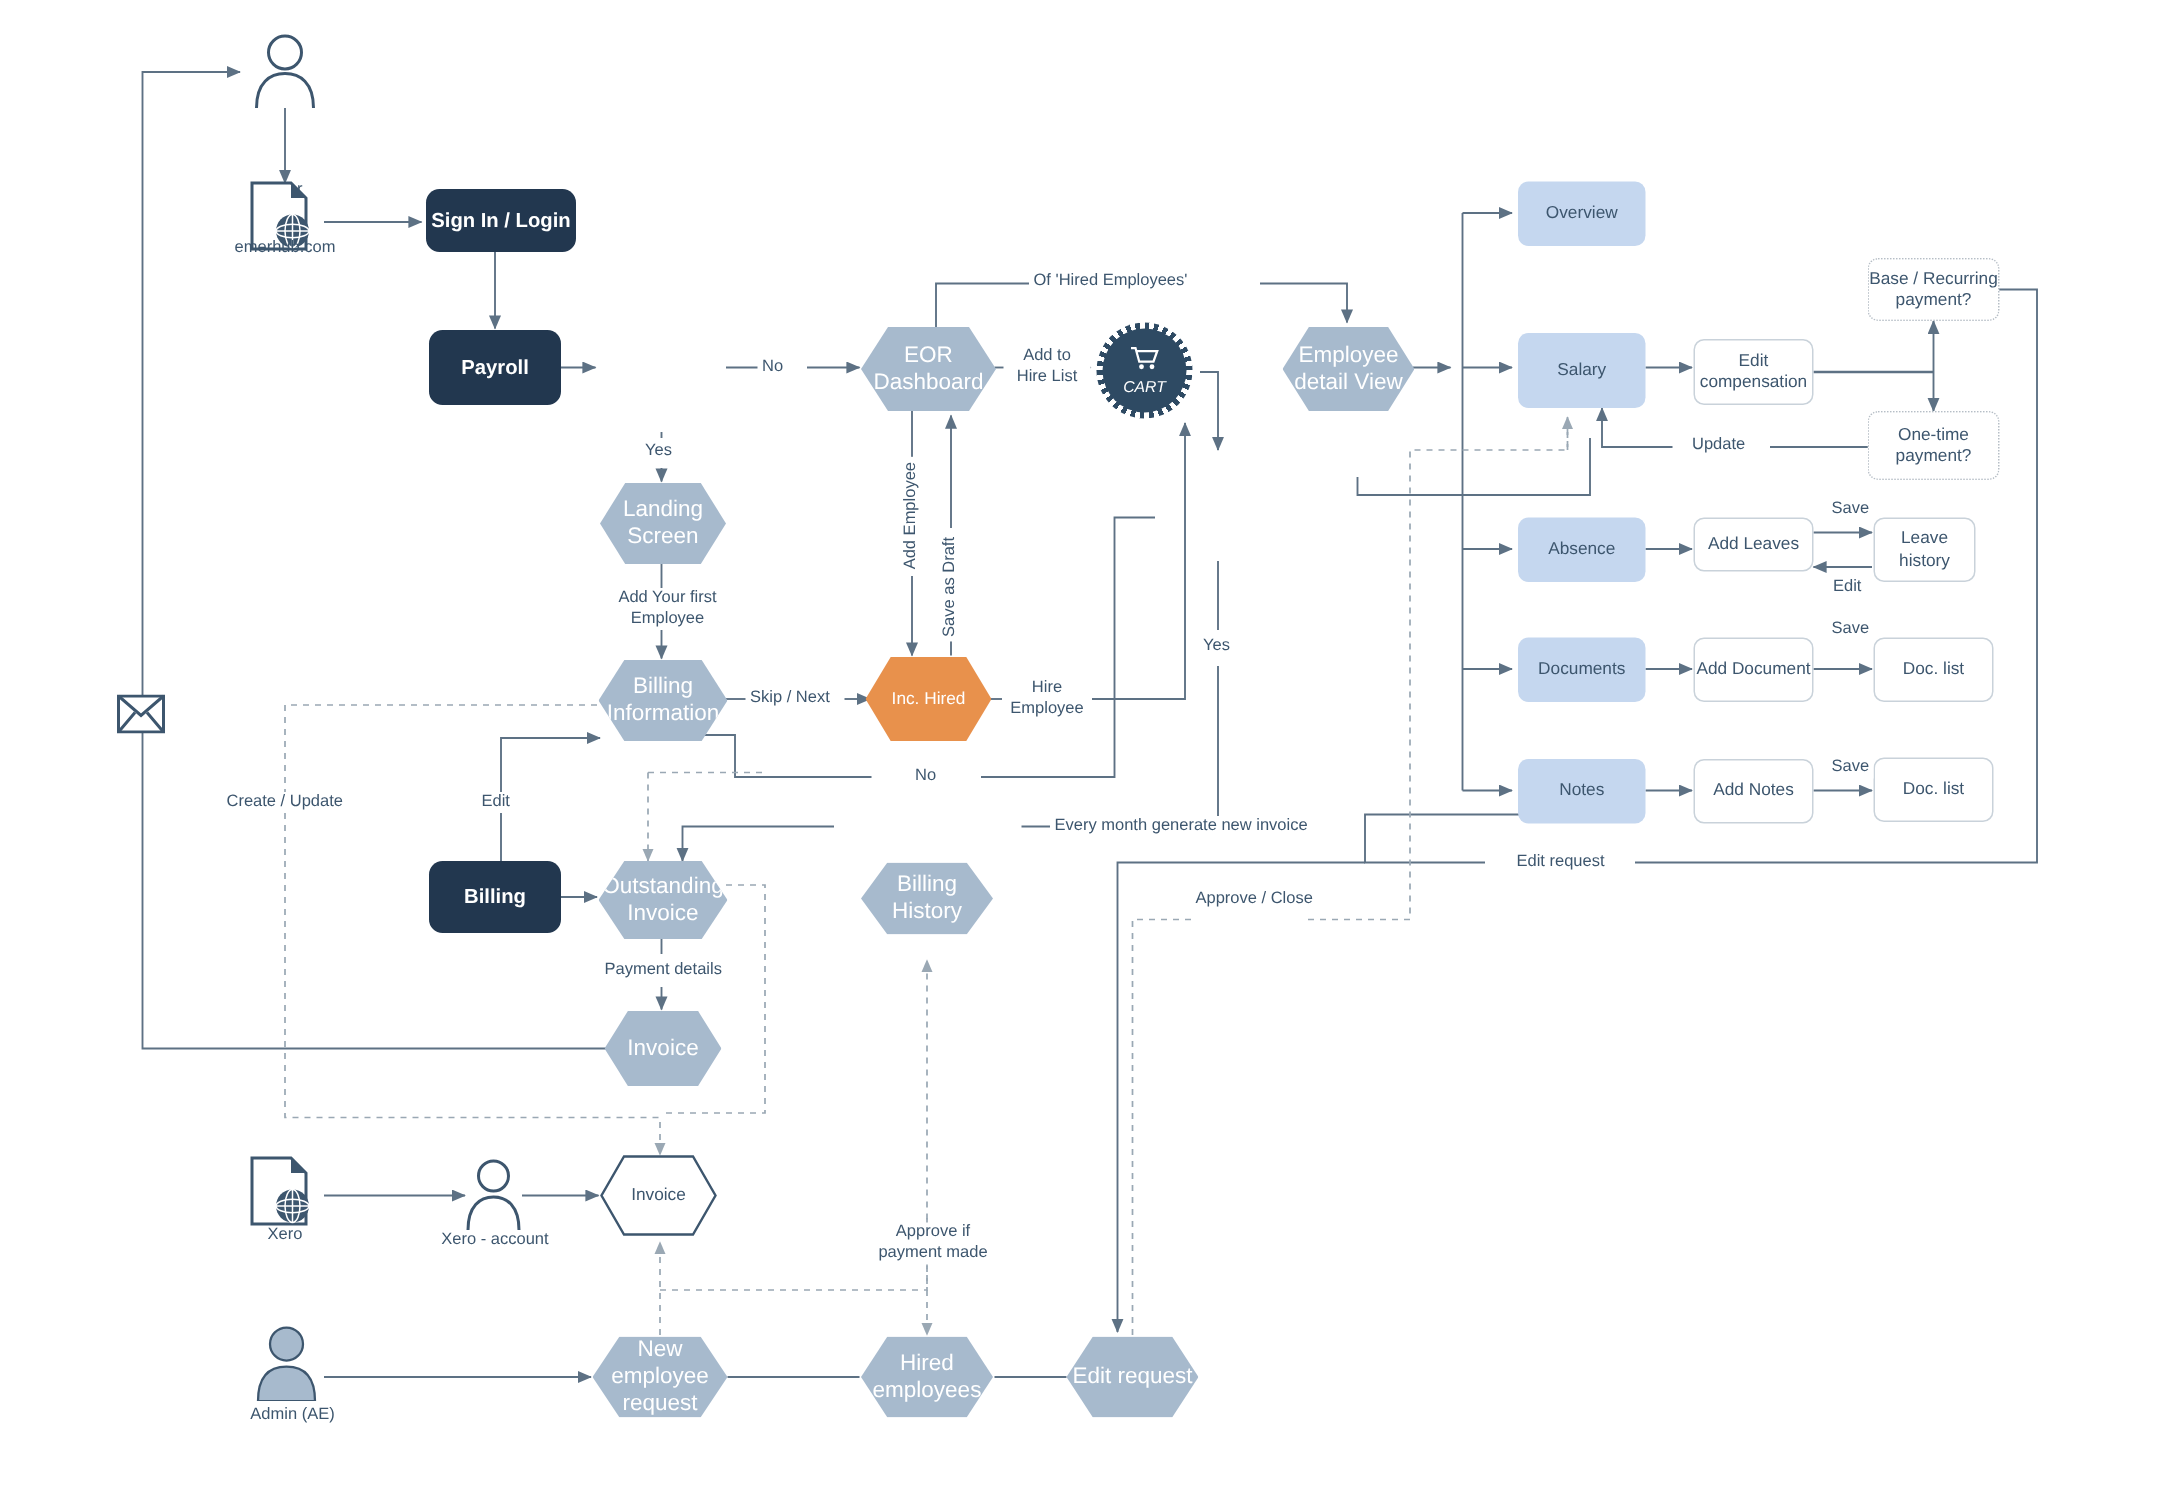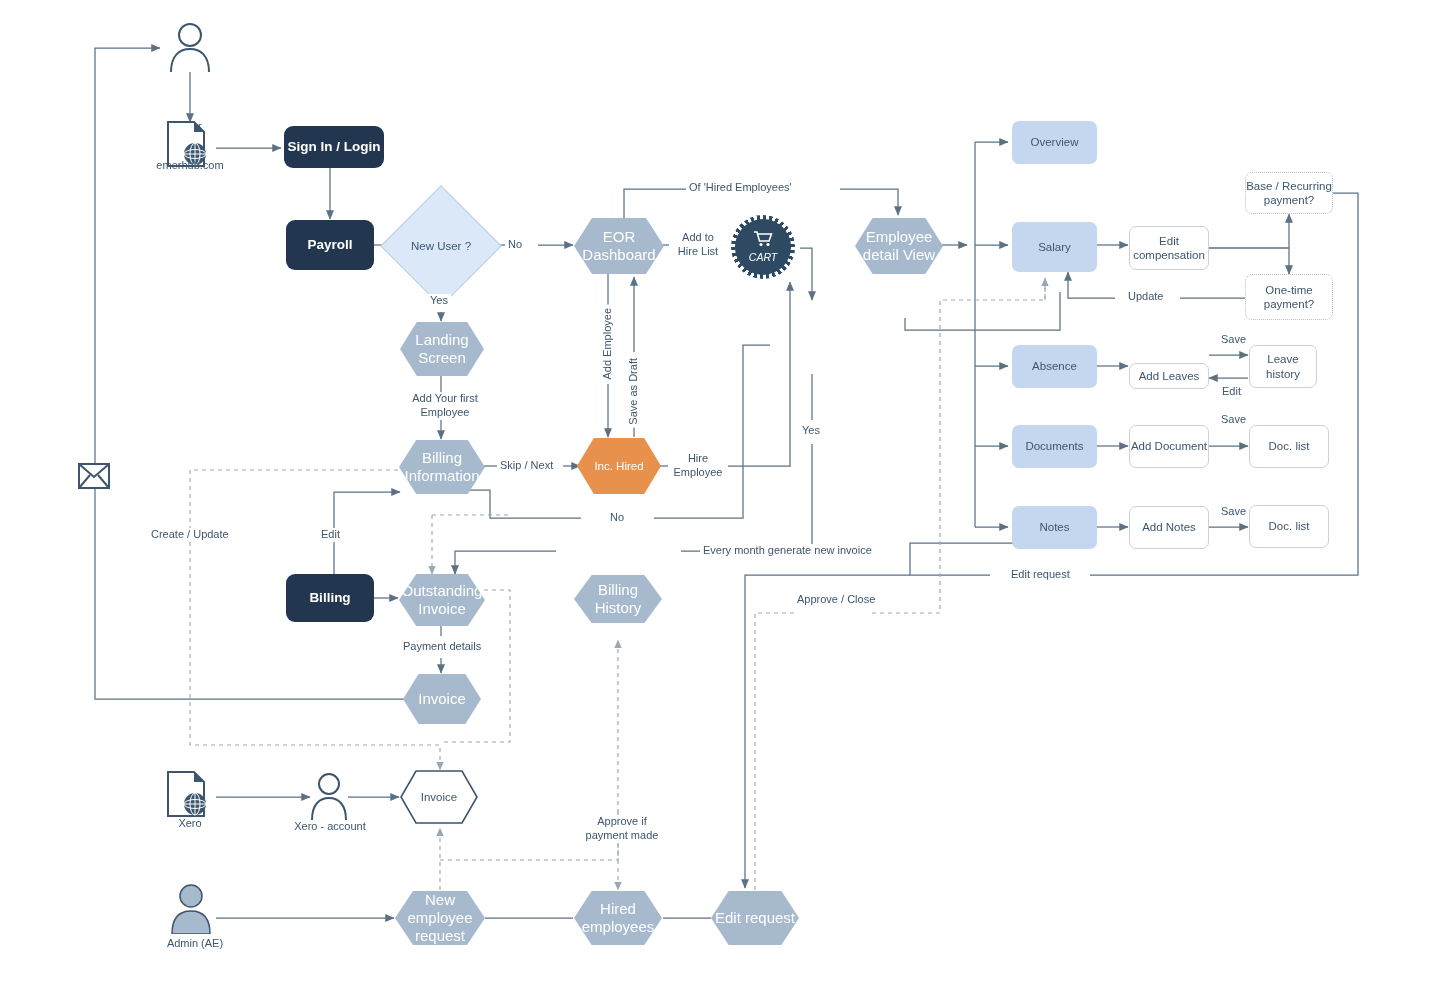--- a/index.html
+++ b/index.html
@@ -251,24 +251,20 @@
       <circle cx="23" cy="12" r="11" fill="#a7bacd" stroke="#3d566e" stroke-width="1.5"></circle>
       <path d="M4,50 C4,33 12,27 23,27 C34,27 42,33 42,50 Z" fill="#a7bacd" stroke="#3d566e" stroke-width="1.5"></path>
     </svg>
   </div>
   <div class="caption" style="left:150px;top:937px;width:90px;">Admin (AE)</div>
 
   <div class="node dark" style="left:284px;top:126px;width:100px;height:42px;">Sign In / Login</div>
   <div class="node dark" style="left:286px;top:220px;width:88px;height:50px;">Payroll</div>
   <div class="node dark" style="left:286px;top:574px;width:88px;height:48px;">Billing</div>
 
-  <div class="node diamond" style="left:398px;top:203px;width:86px;height:86px;">
-    <div class="dshape"></div>
-    <span>New User ?</span>
-  </div>
 
   <div class="node hex" style="left:400px;top:322px;width:84px;height:54px;white-space:pre-line;">Landing
 Screen</div>
   <div class="node hex" style="left:399px;top:440px;width:86px;height:54px;white-space:pre-line;">Billing
 Information</div>
   <div class="node hex" style="left:574px;top:218px;width:90px;height:56px;white-space:pre-line;">EOR
 Dashboard</div>
   <div class="node hexo" style="left:577px;top:438px;width:84px;height:56px;">Inc. Hired</div>
   <div class="node hex" style="left:855px;top:218px;width:88px;height:56px;white-space:pre-line;">Employee
 detail View</div>
@@ -302,21 +298,21 @@
   </div>
 
   <div class="node pale" style="left:1012px;top:121px;width:85px;height:43px;">Overview</div>
   <div class="node pale" style="left:1012px;top:222px;width:85px;height:50px;">Salary</div>
   <div class="node pale" style="left:1012px;top:345px;width:85px;height:43px;">Absence</div>
   <div class="node pale" style="left:1012px;top:425px;width:85px;height:43px;">Documents</div>
   <div class="node pale" style="left:1012px;top:506px;width:85px;height:43px;">Notes</div>
 
   <div class="node white" style="left:1129px;top:226px;width:80px;height:44px;white-space:pre-line;">Edit
 compensation</div>
-  <div class="node white" style="left:1129px;top:363px;width:80px;height:26px;">Add Leaves</div>
+  <div class="node white" style="left:1129px;top:345px;width:80px;height:36px;">Add Leaves</div>
   <div class="node white" style="left:1249px;top:345px;width:68px;height:43px;">Leave history</div>
   <div class="node white" style="left:1129px;top:425px;width:80px;height:43px;">Add Document</div>
   <div class="node white" style="left:1249px;top:425px;width:80px;height:43px;">Doc. list</div>
   <div class="node white" style="left:1129px;top:506px;width:80px;height:43px;">Add Notes</div>
   <div class="node white" style="left:1249px;top:505px;width:80px;height:43px;">Doc. list</div>
 
   <div class="node dotted" style="left:1245px;top:172px;width:88px;height:42px;white-space:pre-line;">Base / Recurring
 payment?</div>
   <div class="node dotted" style="left:1245px;top:274px;width:88px;height:46px;white-space:pre-line;">One-time
 payment?</div>

